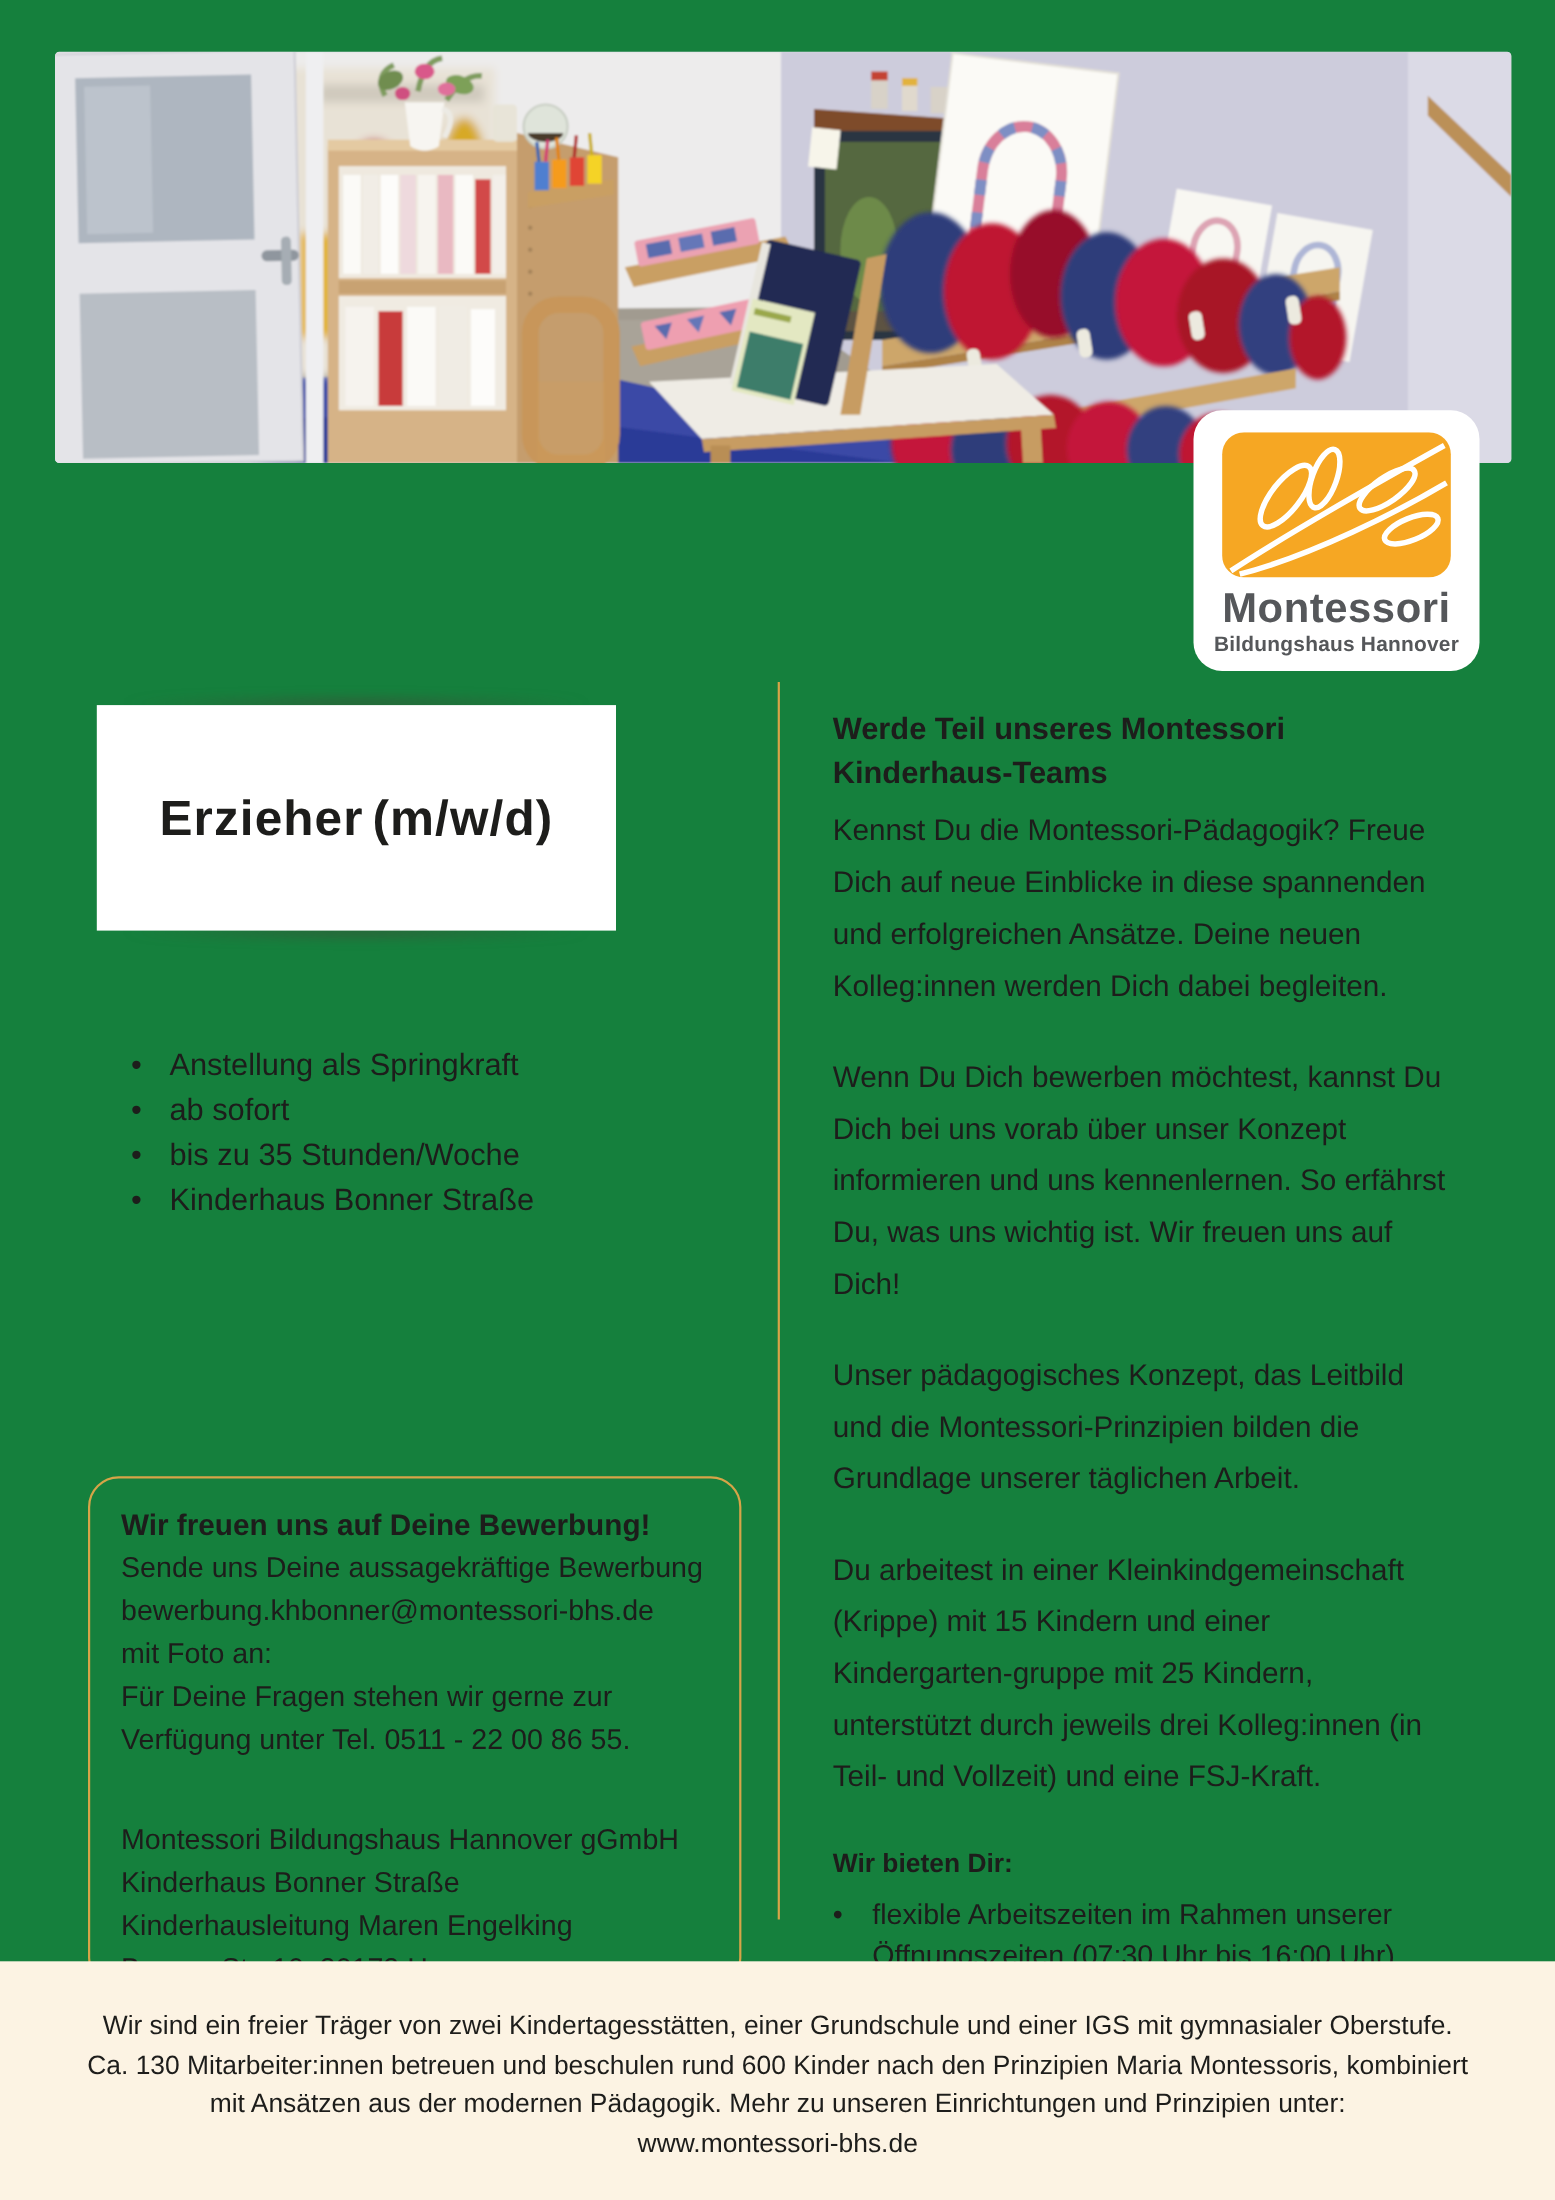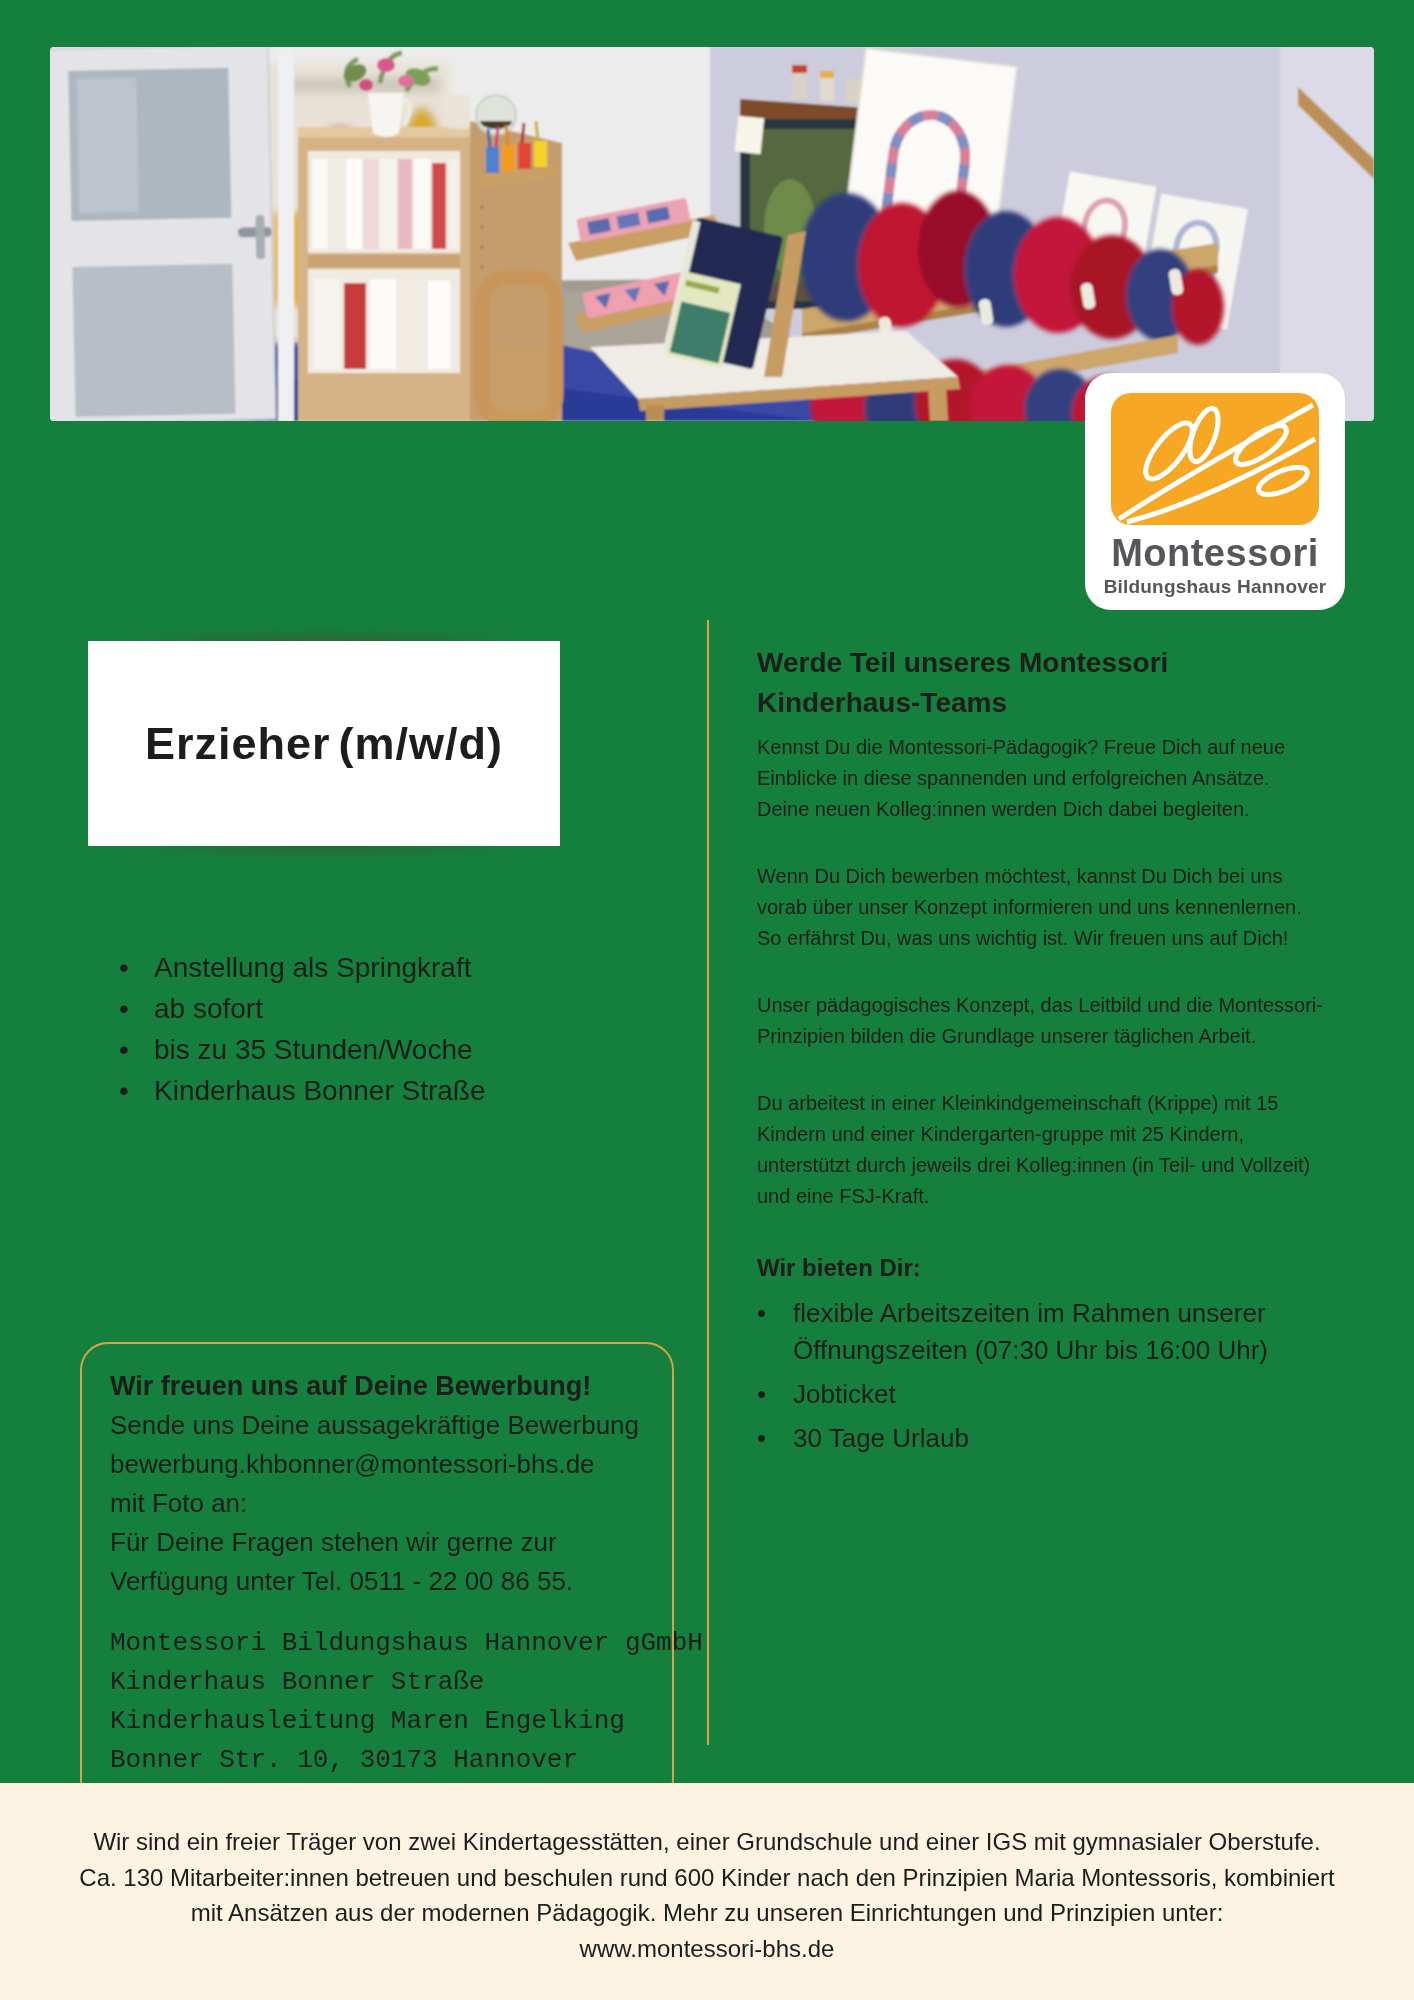--- a/index.html
+++ b/index.html
@@ -45,29 +45,29 @@
   .fact  { display:flex; font-size:28px; line-height:41px; white-space:nowrap; }
   .fact::before { content:"•"; flex:0 0 35px; }
 
   .app-box {
     position:absolute; left:80px; top:1342px; width:594px; height:466px;
     box-sizing:border-box; border:2px solid #d6a448; border-radius:28px;
     padding:23px 18px 0 28px;
   }
   .app-heading { font-size:27px; font-weight:700; line-height:39px; white-space:nowrap; }
   .app-line    { font-size:26px; line-height:39px; white-space:nowrap; }
-  .app-address { margin-top:23px;font-family:Liberation Mono, monospace; }
+  .app-address { margin-top:52px; }
 
   
   .divider { position:absolute; left:707px; top:620px; width:2px; height:1125px; background:#d6a448; }
 
   
   .main-col { position:absolute; left:757px; top:643px; width:566px; }
   .main-heading { font-size:28px; font-weight:700; line-height:40px; }
-  .main-col p { font-size:20px; line-height:31px; margin:9px 0 36px 0; }
+  .main-col p { font-size:27px; line-height:47px; margin:9px 0 36px 0; }
   .main-col p + p { margin-top:0; }
   .offer-heading { font-size:24px; font-weight:700; line-height:40px; }
   .offers { margin-top:5px; }
   .offer { display:flex; font-size:26px; line-height:37px; margin-top:7px; }
   .offer::before { content:"•"; flex:0 0 36px; }
   .offer span { flex:1; }
 
   
   .footer {
     position:absolute; left:0; top:1783px; width:1414px; height:217px;

